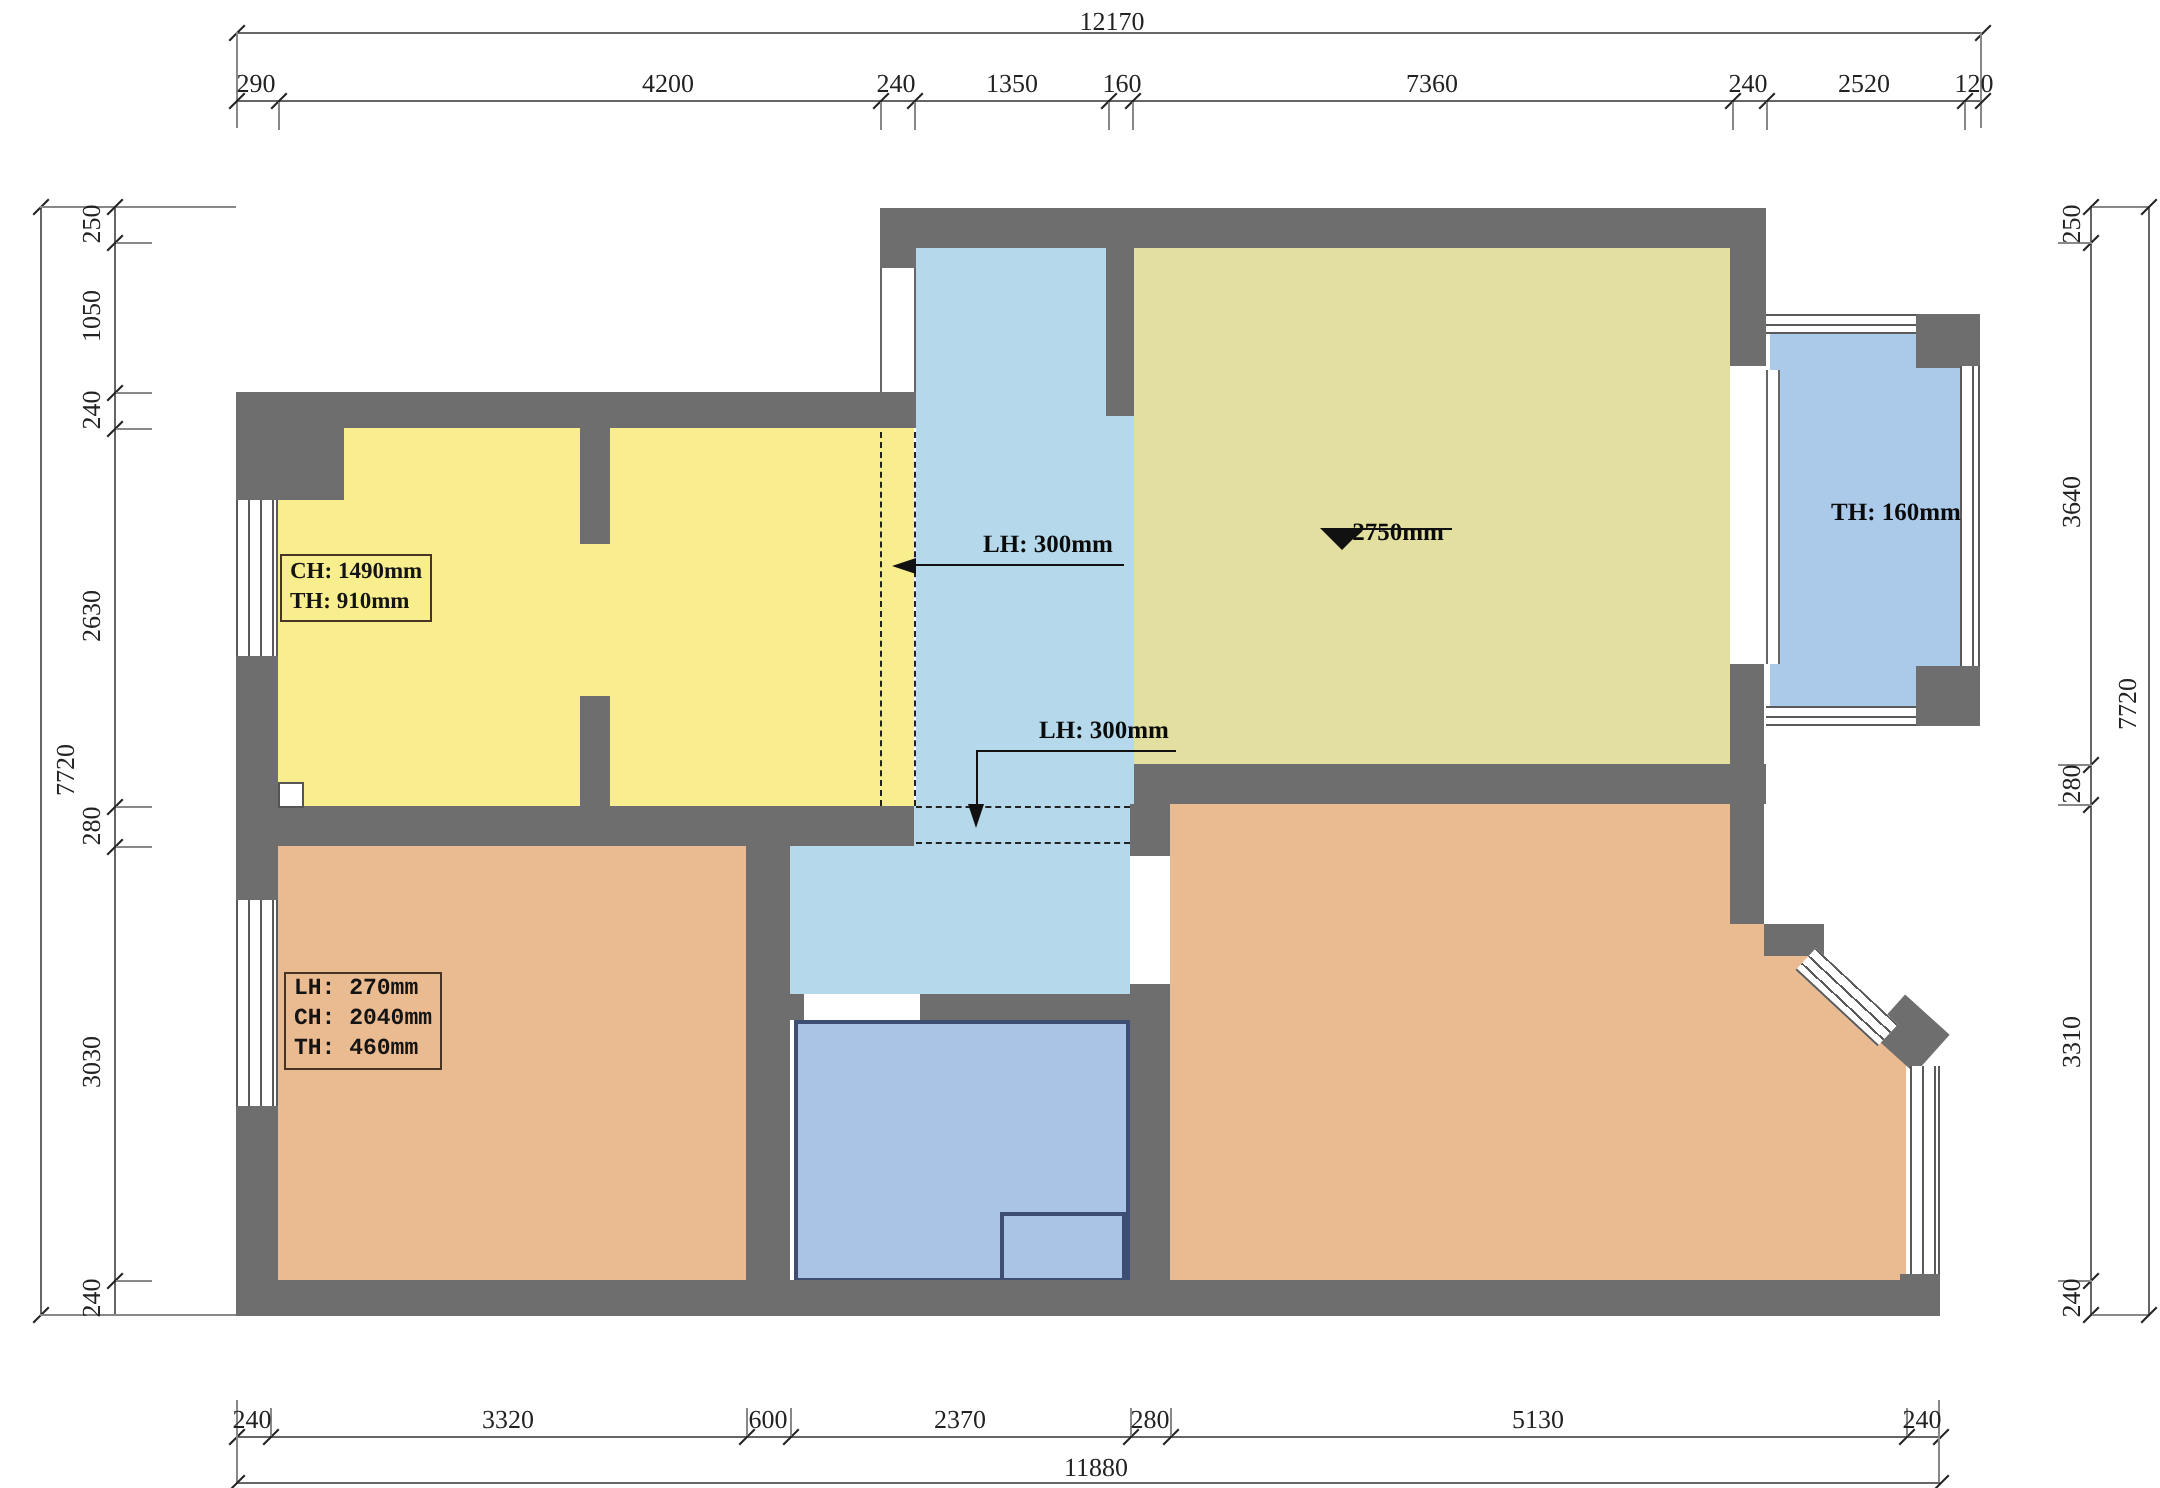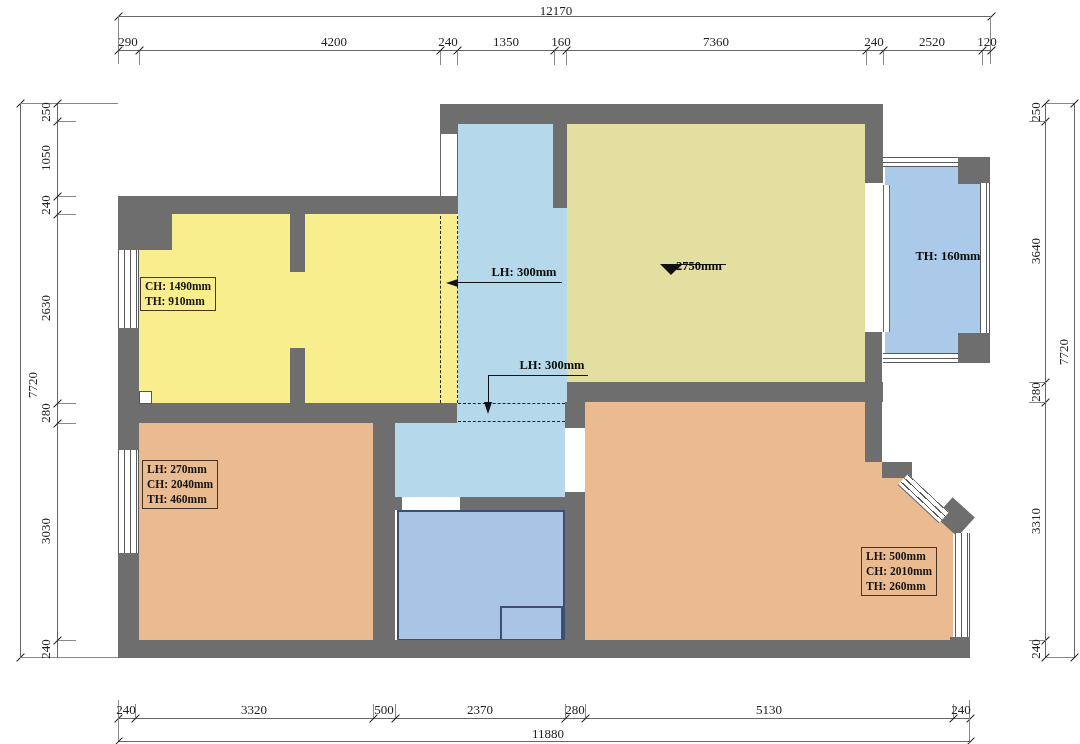--- a/index.html
+++ b/index.html
@@ -81,29 +81,24 @@
 
   <div class="dash-v" style="left:440px;top:216px;height:187px;"></div>
   <div class="dash-v" style="left:457px;top:216px;height:187px;"></div>
   <div class="dash-h" style="left:458px;top:403px;width:107px;"></div>
   <div class="dash-h" style="left:458px;top:421px;width:107px;"></div>
 
   <div class="roombox" style="left:140px;top:277px;">
     <div>CH: 1490mm</div>
     <div>TH: 910mm</div>
   </div>
-  <div class="roombox" style="left:142px;top:460px;">
+  <div class="roombox" style="left:142px;top:486px;font-family:Liberation Mono, monospace;">
     <div>LH: 270mm</div>
     <div>CH: 2040mm</div>
     <div>TH: 460mm</div>
-  </div>
-  <div class="roombox" style="left:861px;top:547px;">
-    <div>LH: 500mm</div>
-    <div>CH: 2010mm</div>
-    <div>TH: 260mm</div>
   </div>
   <div class="lbl" style="left:948px;top:249px;">TH: 160mm</div>
 
   <div class="lbl" style="left:524px;top:265px;">LH: 300mm</div>
   <div class="thin" style="left:452px;top:282px;width:110px;height:1px;"></div>
   <div class="arrow-left" style="left:446px;top:279px;"></div>
 
   <div class="lbl" style="left:552px;top:358px;">LH: 300mm</div>
   <div class="thin" style="left:488px;top:375px;width:100px;height:1px;"></div>
   <div class="thin" style="left:488px;top:375px;width:1px;height:29px;"></div>
@@ -160,21 +155,21 @@
   <div class="thin" style="left:118px;top:700px;width:1px;height:42px;background:#888;"></div>
   <div class="thin" style="left:969px;top:700px;width:1px;height:42px;background:#888;"></div>
   <div class="thin" style="left:135px;top:704px;width:1px;height:14px;background:#888;"></div>
   <div class="thin" style="left:373px;top:704px;width:1px;height:14px;background:#888;"></div>
   <div class="thin" style="left:395px;top:704px;width:1px;height:14px;background:#888;"></div>
   <div class="thin" style="left:565px;top:704px;width:1px;height:14px;background:#888;"></div>
   <div class="thin" style="left:585px;top:704px;width:1px;height:14px;background:#888;"></div>
   <div class="thin" style="left:953px;top:704px;width:1px;height:14px;background:#888;"></div>
   <div class="dim-text" style="left:126px;top:702px;">240</div>
   <div class="dim-text" style="left:254px;top:702px;">3320</div>
-  <div class="dim-text" style="left:384px;top:702px;">500</div>
+  <div class="dim-text" style="left:384px;top:702px;">600</div>
   <div class="dim-text" style="left:480px;top:702px;text-align:center;">2370</div>
   <div class="dim-text" style="left:575px;top:702px;">280</div>
   <div class="dim-text" style="left:769px;top:702px;">5130</div>
   <div class="dim-text" style="left:961px;top:702px;">240</div>
   <div class="dim-line" style="left:118px;top:741px;width:852px;height:1px;"></div>
   <div class="tick" style="left:113px;top:741px;"></div>
   <div class="tick" style="left:965px;top:741px;"></div>
   <div class="dim-text" style="left:548px;top:726px;">11880</div>
 
   <div class="dim-line" style="left:20px;top:103px;width:1px;height:555px;"></div>

